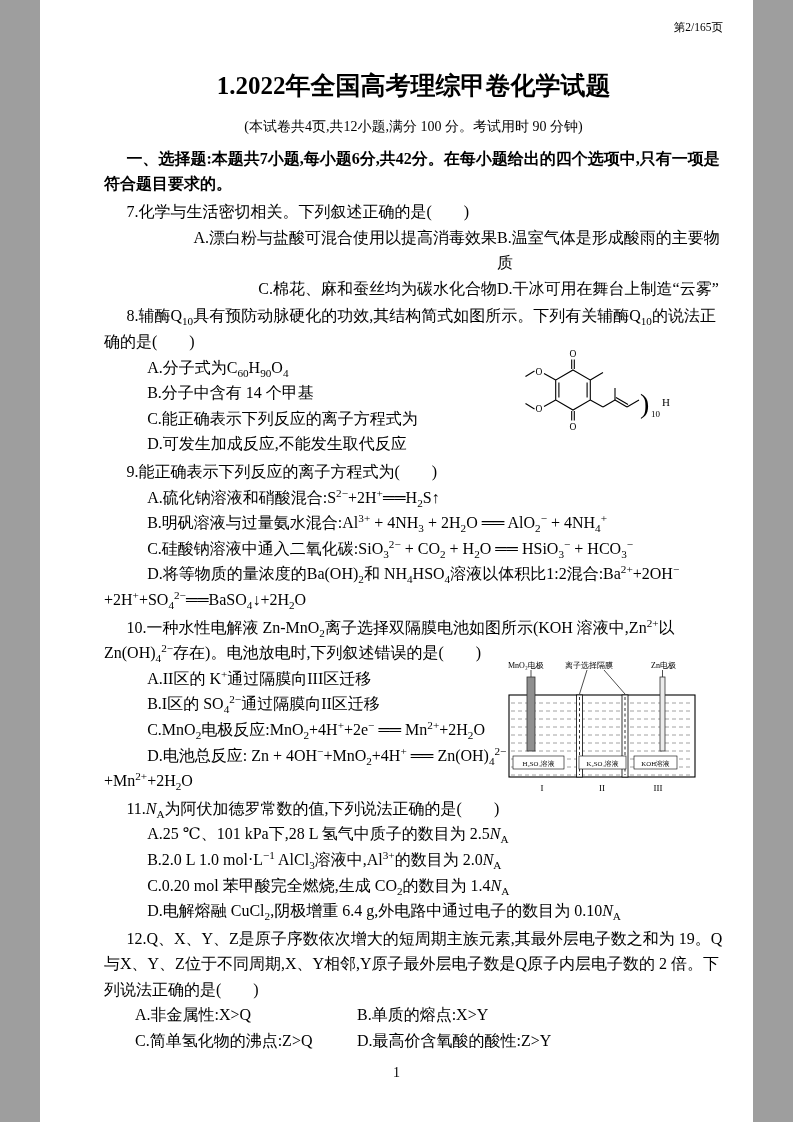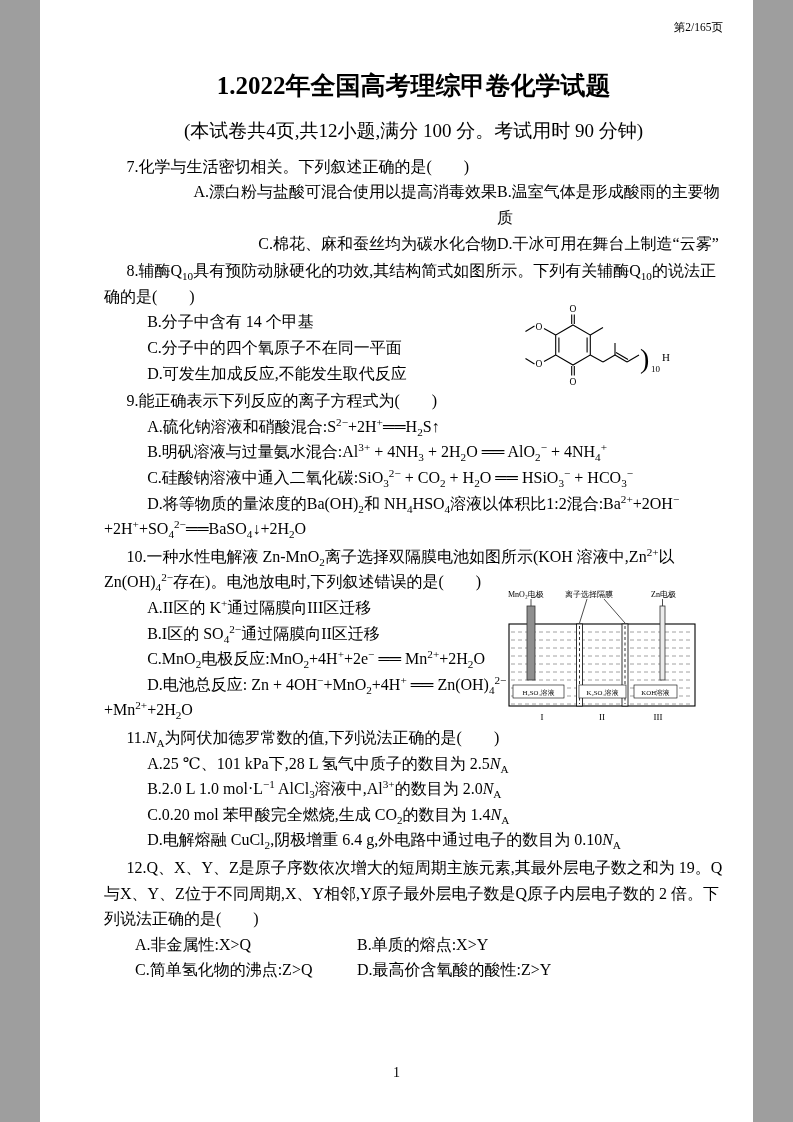--- a/index.html
+++ b/index.html
@@ -6,21 +6,21 @@
   html,body { background:#9e9e9e; }
   .page {
     position:relative; width:713px; height:1122px; margin:0 auto;
     background:#ffffff; color:#000;
     font-family:"Liberation Serif","DejaVu Serif",serif;
     font-size:16px; line-height:1.6;
     padding:22px 30px 0 64px; overflow:hidden;
   }
   .page-header { text-align:right; font-size:11.5px; line-height:1; margin-bottom:32px; }
   .title { text-align:center; font-size:25px; font-weight:700; margin-top:28px; }
-  .subtitle { text-align:center; font-size:19px; margin:10px 0 8px; }
+  .subtitle { text-align:center; font-size:14px; margin:10px 0 8px; }
   .section-heading { font-weight:700; text-indent:1.4em; margin:2px 0; }
   .question { position:relative; margin-top:2px; }
   .stem { text-indent:1.4em; }
   .opt { text-indent:2.7em; }
   .opt-row { display:flex; }
   .cols-q7 { padding-left:41px; }
   .cols-q7 .c1 { width:352px; flex:none;text-align:right; }
   .cols-q12 { padding-left:31px; }
   .cols-q12 .c1 { width:222px; flex:none; }
   .fig { position:absolute; margin:0; }
@@ -35,37 +35,39 @@
 <body>
 
 <div class="page">
 
   <div class="page-header">
     <span>第2/165页</span>
   </div>
 
   <h1 class="title">1.2022年全国高考理综甲卷化学试题</h1>
   <p class="subtitle">(本试卷共4页,共12小题,满分 100 分。考试用时 90 分钟)</p>
+  <p class="section-heading">一、选择题:本题共7小题,每小题6分,共42分。在每小题给出的四个选项中,只有一项是符合题目要求的。</p>
 
   <section class="question">
     <p class="stem">7.化学与生活密切相关。下列叙述正确的是(　　)</p>
     <div class="opt-row cols-q7">
       <span class="c1">A.漂白粉与盐酸可混合使用以提高消毒效果</span>
       <span>B.温室气体是形成酸雨的主要物质</span>
     </div>
     <div class="opt-row cols-q7">
       <span class="c1">C.棉花、麻和蚕丝均为碳水化合物</span>
       <span>D.干冰可用在舞台上制造“云雾”</span>
     </div>
   </section>
 
   <section class="question">
     <p class="stem">8.辅酶Q<sub>10</sub>具有预防动脉硬化的功效,其结构简式如图所示。下列有关辅酶Q<sub>10</sub>的说法正确的是(　　)</p>
+    <p class="opt">A.分子式为C<sub>60</sub>H<sub>90</sub>O<sub>4</sub></p>
     <p class="opt">B.分子中含有 14 个甲基</p>
-    <p class="opt">C.分子中的四个氧原子不在同一平面</p>
+    <p class="opt">C.能正确表示下列反应的离子方程式为</p>
     <p class="opt">D.可发生加成反应,不能发生取代反应</p>
 
     <figure class="fig fig-coenzyme">
       <svg width="196" height="92" viewBox="0 0 196 92">
         <g stroke="#000" stroke-width="1.1" fill="none">
           <polygon points="52,25 69.3,35 69.3,55 52,65 34.7,55 34.7,35"></polygon>
           <line x1="66.1" y1="37.5" x2="66.1" y2="52.5"></line>
           <line x1="37.9" y1="37.5" x2="37.9" y2="52.5"></line>
 
           <line x1="50.7" y1="24" x2="50.7" y2="14.5"></line>

